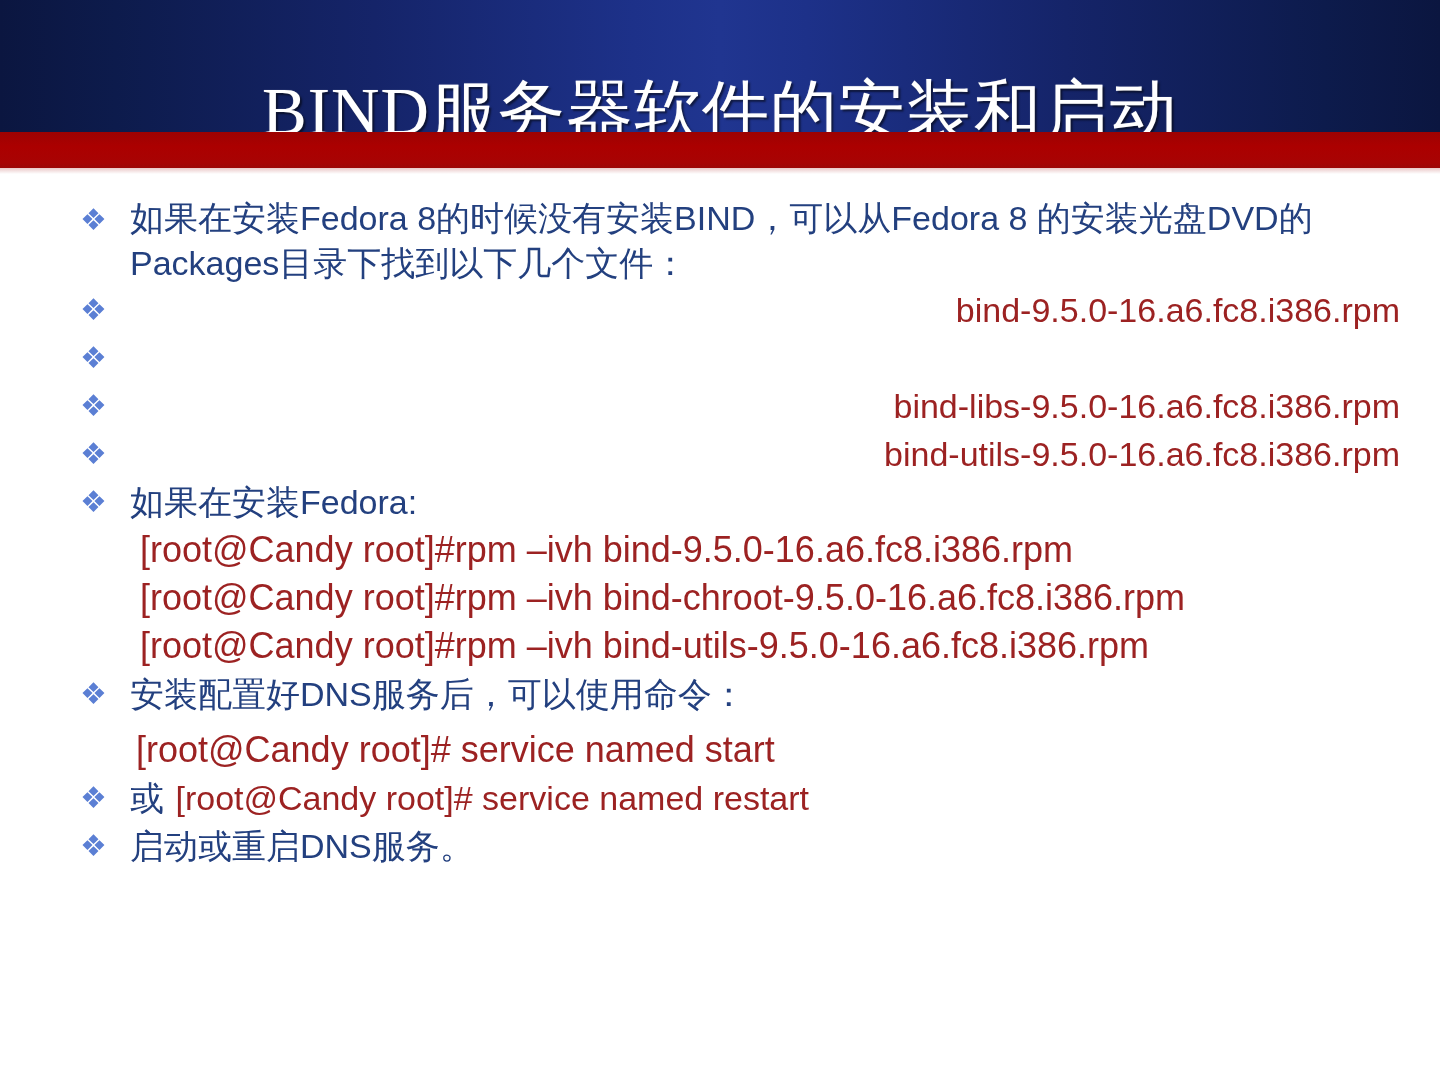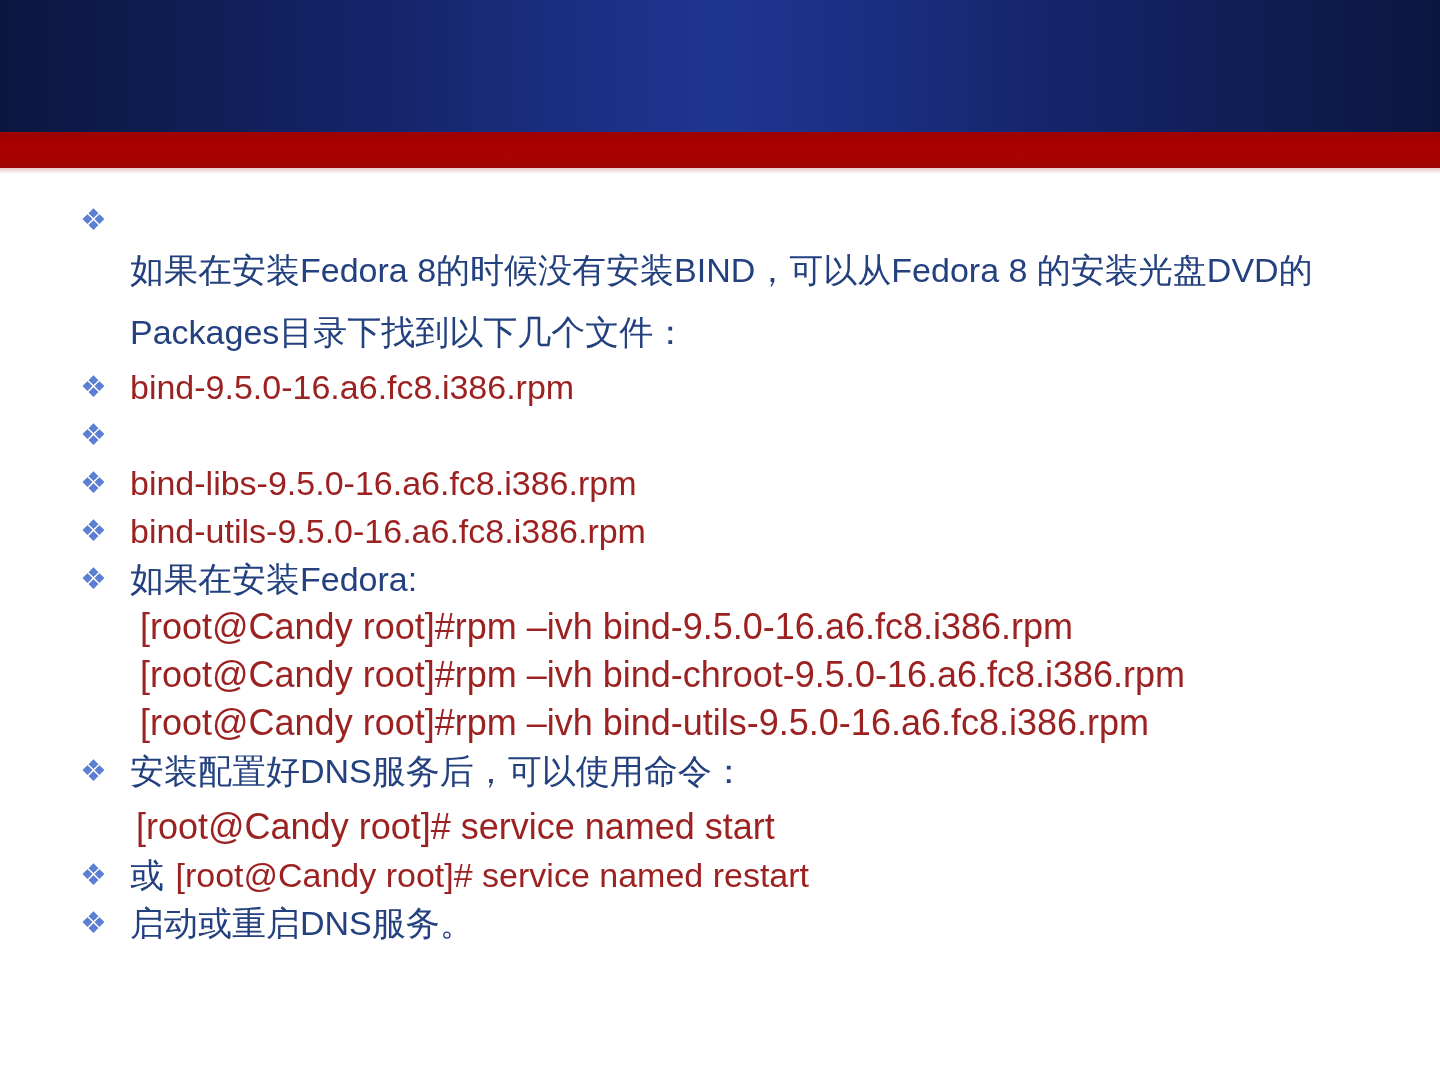--- a/index.html
+++ b/index.html
@@ -103,25 +103,24 @@
   }
 
   .line-text {
     flex: 1 1 auto;
     font-size: 34px;
     line-height: 48px;
     letter-spacing: 0px;
   }
 
   .blue { color: #23407f; }
-  .red  { color: #9c2222; }
+  .red  { color: #9c2222; text-align: right; }
 
   .line.wrap .line-text {
-    line-height: 62px;
-    margin-top: 43px;
+    line-height: 45px;
   }
 
   
   .cmd {
     padding: 0 40px 0 140px;
     font-size: 36px;
     line-height: 48px;
     color: #9c2222;
     box-sizing: border-box;
     white-space: nowrap;
@@ -131,20 +130,21 @@
     margin-top: 8px;
   }
 </style>
 </head>
 <body>
 
 <div class="slide">
 
   <div class="header-band"></div>
 
+  <h1 class="slide-title">BIND服务器软件的安装和启动</h1>
 
   <div class="header-rule"></div>
 
   <div class="content">
 
     <div class="line wrap">
       <span class="bullet">❖</span>
       <span class="line-text blue">如果在安装Fedora 8的时候没有安装BIND，可以从Fedora 8 的安装光盘DVD的Packages目录下找到以下几个文件：</span>
     </div>
 

